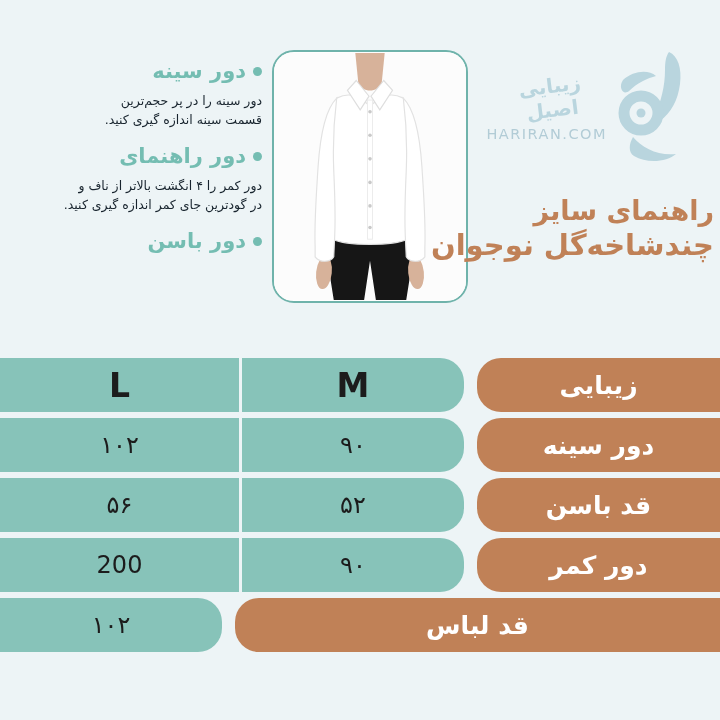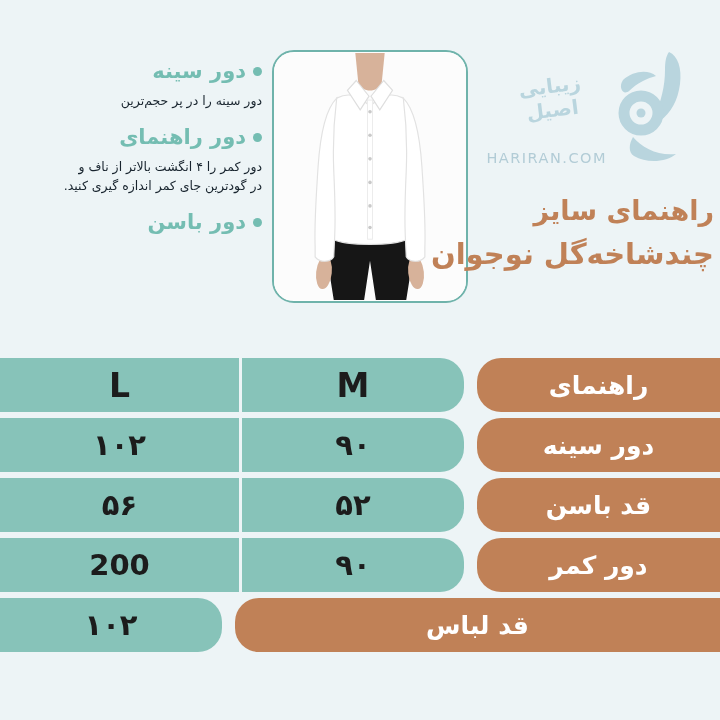--- a/index.html
+++ b/index.html
@@ -42,62 +42,63 @@
   
   .brand { position:absolute; top:48px; left:500px; width:205px; height:125px; }
   .logo-mark { position:absolute; top:2px; right:10px; width:92px; height:112px; }
   .logo-script {
     position:absolute; top:26px; right:104px; width:100px;
     color:#b9d5de; font-size:20px; font-weight:bold; text-align:center;
     transform:rotate(-7deg); direction:rtl; letter-spacing:1px;
   }
   .logo-domain {
     position:absolute; top:78px; right:98px;
-    color:#b2ccd6; font-size:14.5px; letter-spacing:1.5px; font-weight:normal;margin-top:24px;
+    color:#b2ccd6; font-size:14.5px; letter-spacing:1.5px; font-weight:normal;
   }
 
   
   .title-block {
     position:absolute; top:194px; right:6px; text-align:right; direction:rtl;
     color:#c08157; font-weight:bold;
   }
-  .title-line1 { font-size:27px; line-height:34px; margin-bottom:9px; }
+  .title-line1 { font-size:27px; line-height:34px; }
   .title-line2 { font-size:29px; line-height:34px; }
 
   
   .size-table { position:absolute; top:358px; left:0; width:720px; }
   .trow { display:flex; height:54px; margin-bottom:6px; }
   .cell {
     display:flex; align-items:center; justify-content:center;
     background:#87c3b9; color:#1c1c1c;
   }
   .cell.col-l { width:239px; margin-right:3px; }
   .cell.col-m { width:222px; border-radius:0 24px 24px 0; margin-right:13px; }
   .cell.col-label {
     flex:1 1 auto; background:#c08157; color:#ffffff;
     border-radius:24px 0 0 24px; direction:rtl;
     font-size:25px; font-weight:bold;
   }
   .cell.size-head { font-size:33px; font-weight:bold; }
-  .cell.val { font-size:29px; font-weight:bold; }
+  .cell.val { font-size:24px; font-weight:normal; }
 </style>
 </head>
 <body>
 
 <div class="page">
 
   <div class="measure-panel">
 
     <div class="m-item">
       <div class="m-head">
         <span class="bullet"></span>
         <span>دور سینه</span>
       </div>
       <div class="m-body">
         <div>دور سینه را در پر حجم‌ترین</div>
+        <div>قسمت سینه اندازه گیری کنید.</div>
       </div>
     </div>
 
     <div class="m-item">
       <div class="m-head">
         <span class="bullet"></span>
         <span>دور راهنمای</span>
       </div>
       <div class="m-body">
         <div>دور کمر را ۴ انگشت بالاتر از ناف و</div>
@@ -160,21 +161,21 @@
   <div class="title-block">
     <div class="title-line1">راهنمای سایز</div>
     <div class="title-line2">چندشاخه‌گل نوجوان</div>
   </div>
 
   <div class="size-table">
 
     <div class="trow">
       <div class="cell col-l size-head">L</div>
       <div class="cell col-m size-head">M</div>
-      <div class="cell col-label">راهنمای</div>
+      <div class="cell col-label">زیبایی</div>
     </div>
 
     <div class="trow">
       <div class="cell col-l val">۱۰۲</div>
       <div class="cell col-m val">۹۰</div>
       <div class="cell col-label">دور سینه</div>
     </div>
 
     <div class="trow">
       <div class="cell col-l val">۵۶</div>

